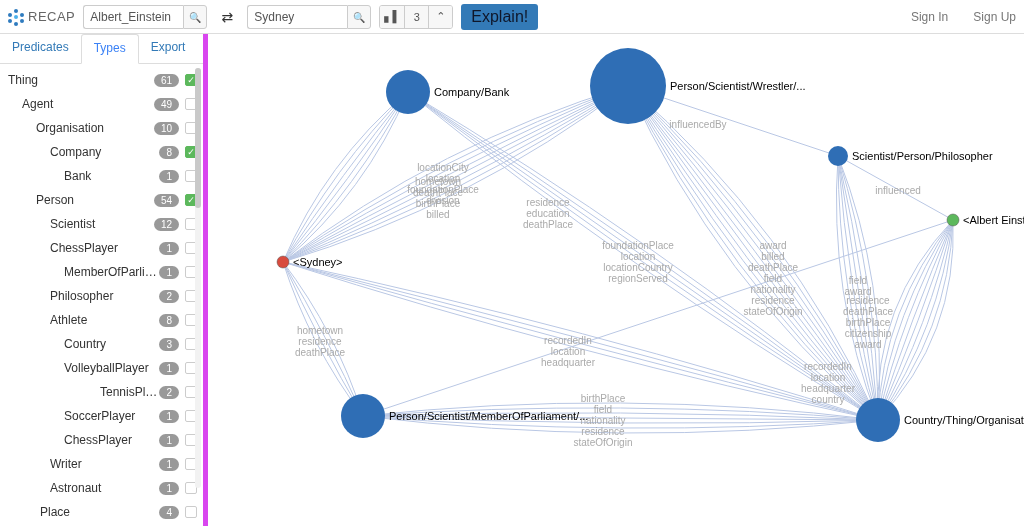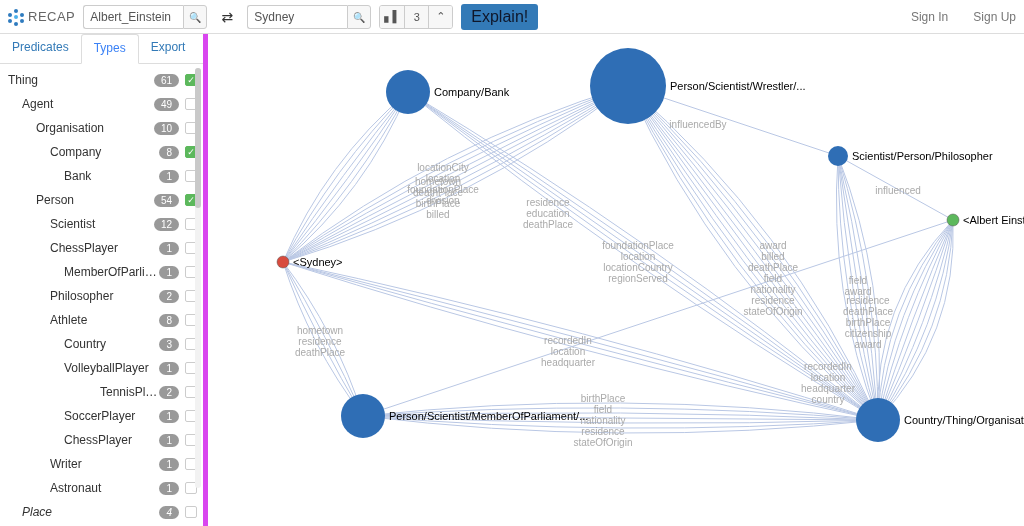--- a/index.html
+++ b/index.html
@@ -265,21 +265,21 @@
         <div class="tree-row" style="padding-left: 50px;">
           <span class="lbl">Writer</span>
           <span class="badge">1</span>
           <span class="chk"></span>
         </div>
         <div class="tree-row" style="padding-left: 50px;">
           <span class="lbl">Astronaut</span>
           <span class="badge">1</span>
           <span class="chk"></span>
         </div>
-        <div class="tree-row" style="padding-left: 22px; font-style: italic;">
+        <div class="tree-row" style="padding-left: 40px;">
           <span class="lbl">Place</span>
           <span class="badge">4</span>
           <span class="chk"></span>
         </div>
         <div class="tree-row" style="padding-left: 36px;"></div>
       </div>
     <div class="vscroll">
       <div class="thumb"></div>
     </div>
   </div>

